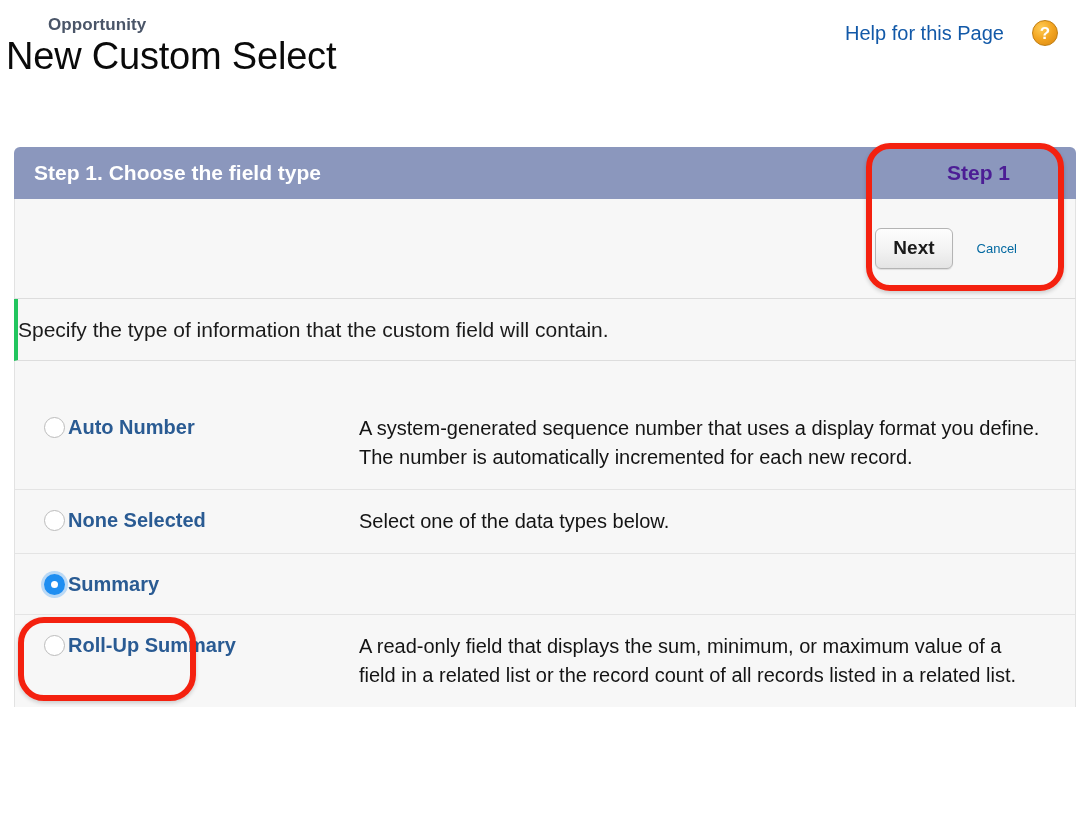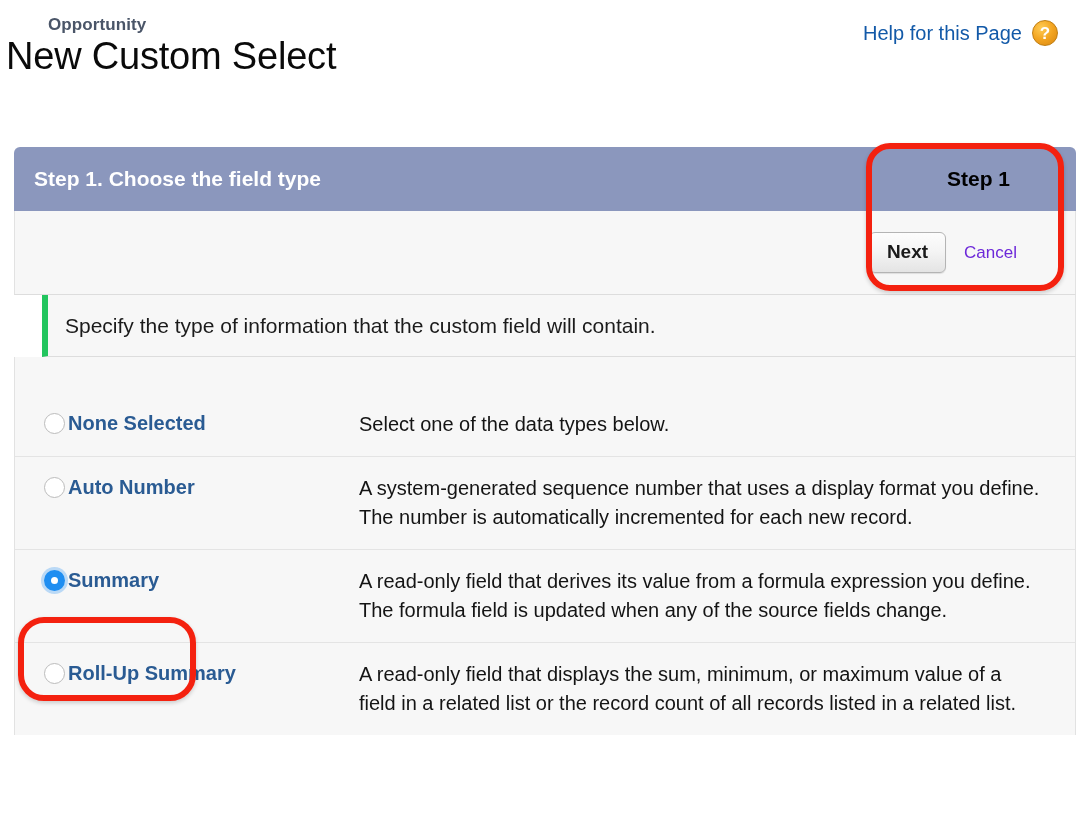--- a/index.html
+++ b/index.html
@@ -38,21 +38,21 @@
     font-size: 38px;
     font-weight: normal;
     color: #0a0a0a;
     letter-spacing: -0.2px;
   }
   .help-link-wrap {
     position: absolute;
     right: 18px; top: 20px;
     display: flex;
     align-items: center;
-    gap: 10px;
+    gap: 28px;
   }
   .help-link {
     font-size: 20px;
     color: #1259a8;
     text-decoration: none;
     cursor: pointer;
   }
   .help-icon {
     width: 26px; height: 26px;
     border-radius: 50%;
@@ -71,84 +71,82 @@
 
   
   .panel {
     position: absolute;
     left: 14px; top: 147px;
     width: 1062px;
     box-sizing: border-box;
   }
   .panel-title-bar {
     position: relative;
-    height: 64px;
+    height: 52px;
     background: #8b97bd;
     border-radius: 6px 6px 0 0;
     display: flex;
     align-items: center;
     justify-content: space-between;
     padding: 0 18px 0 20px;
     box-sizing: border-box;
   }
   .panel-title {
     font-size: 21px;
     font-weight: bold;
     color: #ffffff;
   }
   .panel-step-badge {
     font-size: 21px;
     font-weight: bold;
-    color: #000000;
+    color: #4c1d95;
     padding-right: 48px;
   }
 
   .button-row {
-    height: 84px;
+    height: 100px;
     background: #f7f7f7;
     border-left: 1px solid #e2e2e2;
     border-right: 1px solid #e2e2e2;
     border-bottom: 1px solid #dddddd;
     box-sizing: border-box;
     display: flex;
     align-items: center;
     justify-content: flex-end;
     padding-right: 58px;
-    gap: 18px;
+    gap: 24px;
   }
   .btn-next {
     font-family: "Liberation Sans", sans-serif;
     font-size: 19px;
     font-weight: bold;
     color: #1a1a1a;
     background: linear-gradient(to bottom, #fdfdfd 0%, #f4f4f4 48%, #e4e4e4 100%);
     border: 1px solid #b4b4b4;
     border-radius: 6px;
     padding: 8px 17px 9px 17px;
     cursor: pointer;
     box-shadow: 0 1px 1px rgba(0,0,0,0.10);
   }
   .link-cancel {
-    font-size: 17px;
-    color: #6d28d9;
+    font-size: 13px;
+    color: #0369a1;
     text-decoration: none;
     cursor: pointer;
   }
 
   .instruction-row {
     height: 62px;
     background: #f7f7f7;
-    border-left: 6px solid #22c55e;
+    border-left: 4px solid #22c55e;
     border-right: 1px solid #e2e2e2;
     border-bottom: 1px solid #dddddd;
     box-sizing: border-box;
     display: flex;
     align-items: center;
-    padding-left: 17px;
-    margin-left: 28px;
   }
   .instruction-text {
     font-size: 21px;
     color: #1b1b1b;
   }
 
   .spacer-row {
     height: 36px;
     background: #f7f7f7;
     border-left: 1px solid #e2e2e2;
@@ -284,39 +282,38 @@
   <div class="instruction-row">
     <span class="instruction-text">Specify the type of information that the custom field will contain.</span>
   </div>
 
   <div class="spacer-row"></div>
 
 
   <div class="type-row">
     <div class="type-col-option">
       <span class="radio"></span>
+      <span class="type-label">Auto Number</span>
+    </div>
+    <div class="type-desc">A system-generated sequence number that uses a display format you define. The number is automatically incremented for each new record.</div>
+  </div>
+
+  <div class="type-row">
+    <div class="type-col-option">
+      <span class="radio"></span>
       <span class="type-label">None Selected</span>
     </div>
     <div class="type-desc">Select one of the data types below.</div>
-  </div>
-
-  <div class="type-row">
-    <div class="type-col-option">
-      <span class="radio"></span>
-      <span class="type-label">Auto Number</span>
-    </div>
-    <div class="type-desc">A system-generated sequence number that uses a display format you define. The number is automatically incremented for each new record.</div>
   </div>
 
   <div class="type-row">
     <div class="type-col-option">
       <span class="radio selected"></span>
       <span class="type-label">Summary</span>
     </div>
-    <div class="type-desc">A read-only field that derives its value from a formula expression you define. The formula field is updated when any of the source fields change.</div>
   </div>
 
   <div class="type-row last">
     <div class="type-col-option">
       <span class="radio"></span>
       <span class="type-label">Roll-Up Summary</span>
     </div>
     <div class="type-desc">A read-only field that displays the sum, minimum, or maximum value of a field in a related list or the record count of all records listed in a related list.</div>
   </div>
 

